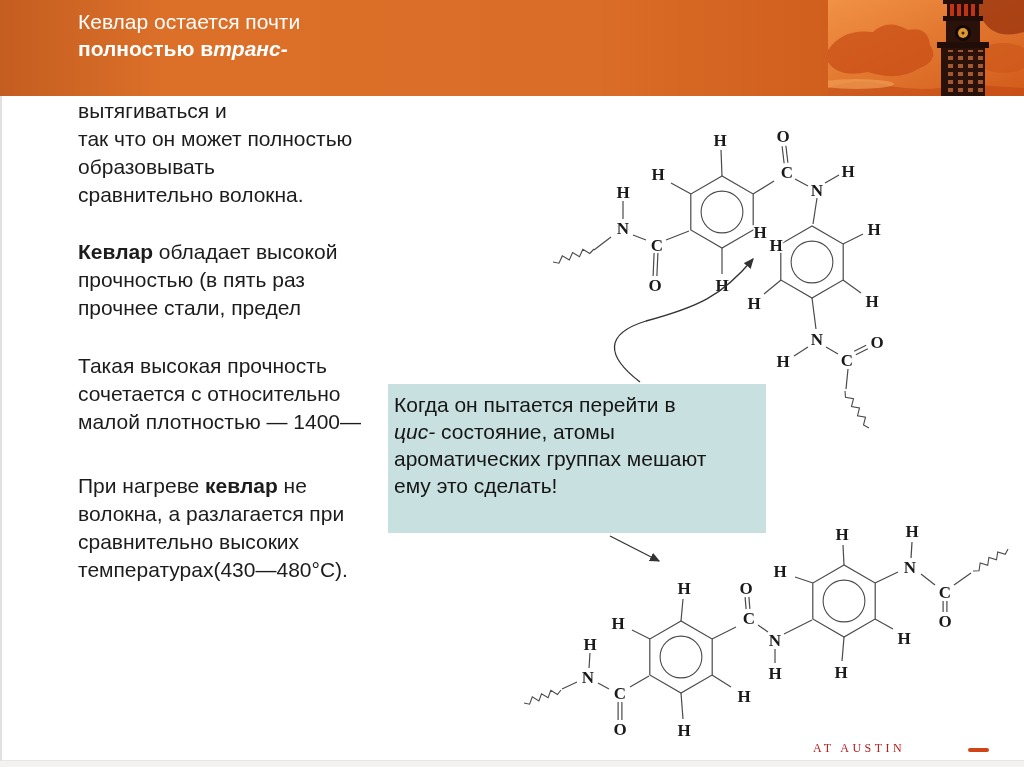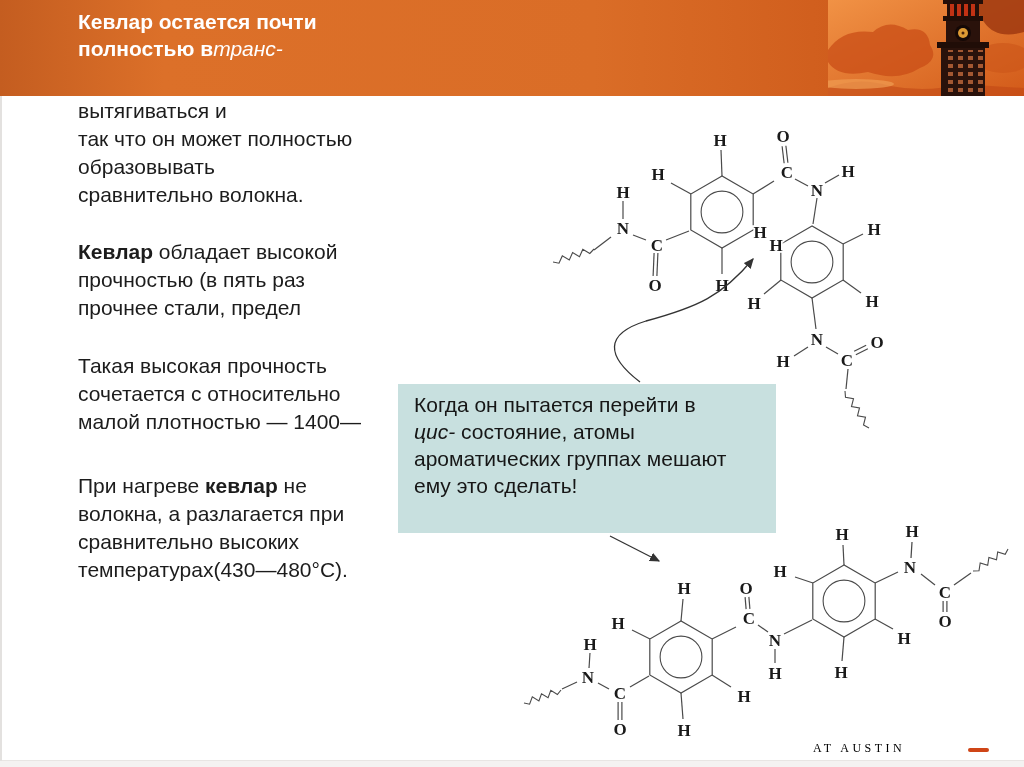--- a/index.html
+++ b/index.html
@@ -6,27 +6,27 @@
   body{width:1024px;height:767px;position:relative;overflow:hidden;background:#ffffff;
        font-family:"Liberation Sans",sans-serif;}
   .header{position:absolute;left:0;top:0;width:1024px;height:96px;
           background:linear-gradient(90deg,#c45d20 0%,#dc7029 16%,#da6d27 58%,#cf5c1c 84%,#d05e1e 100%);}
   .artwork{position:absolute;right:0;top:0;width:196px;height:96px;display:block}
   .title{position:absolute;left:78px;top:8px;color:#ffffff;font-size:21px;font-weight:700;
          line-height:27px;z-index:5}
   .para{position:absolute;left:78px;color:#1c1c1c;font-size:21px;line-height:28px;z-index:5}
   .ln{white-space:nowrap}
   #p1{top:97px}#p2{top:238px}#p3{top:352px}#p4{top:472px}
-  .callout{position:absolute;left:398px;top:384px;width:378px;height:149px;background:#c8e0df;
-           box-sizing:border-box;padding:7px 16px;font-size:21px;line-height:27px;color:#161616;z-index:3}
+  .callout{position:absolute;left:388px;top:384px;width:378px;height:149px;background:#c8e0df;
+           box-sizing:border-box;padding:7px 6px;font-size:21px;line-height:27px;color:#161616;z-index:3}
   #mol-layer{position:absolute;left:0;top:0;z-index:2;pointer-events:none}
   .ghost{position:absolute;left:508px;top:527px;width:148px;height:13px;color:#8fa5b0;opacity:.6;
          font-size:9px;letter-spacing:2px;z-index:1;white-space:nowrap;overflow:hidden}
   .wordmark{position:absolute;left:813px;top:741px;font-family:"Liberation Serif",serif;
-            font-size:12px;letter-spacing:3.5px;color:#000000;z-index:4}
+            font-size:12px;letter-spacing:3.5px;color:#b91c1c;z-index:4}
   .dash{position:absolute;left:968px;top:748px;width:21px;height:4px;background:#cf4517;
         border-radius:2px;z-index:4}
   .bottom-strip{position:absolute;left:0;bottom:0;width:1024px;height:6px;background:#f4f2f1;
                 border-top:1px solid #e8e5e3;z-index:4}
   .left-edge{position:absolute;left:0;top:96px;width:2px;height:665px;background:#e3e1df;z-index:4}
 </style>
 </head>
 <body>
 
 <div class="header"></div>
@@ -60,22 +60,22 @@
     <rect x="126" y="3" width="3" height="13" fill="#240e08"></rect>
     <rect x="133" y="3" width="3" height="13" fill="#240e08"></rect>
     <rect x="140" y="3" width="3" height="13" fill="#240e08"></rect>
     <rect x="147" y="3" width="4" height="13" fill="#240e08"></rect>
     <rect x="115" y="0" width="40" height="4" fill="#240e08"></rect>
     <rect x="116" y="50" width="40" height="44" fill="url(#win)" opacity="0.95"></rect>
   </g>
 </svg>
 
 <div class="title">
-    <div class="ln"><span style="font-weight: 700;">Кевлар остается почти</span></div>
-    <div class="ln"><span style="font-weight: 700;">полностью в</span><span style="font-weight: 400; font-style: italic;">транс-</span></div>
+    <div class="ln"><span style="font-weight: 400;">Кевлар остается почти</span></div>
+    <div class="ln"><span style="font-weight: 700;">полностью в</span><span style="font-weight: 700; font-style: italic;">транс-</span></div>
   </div>
 
 <div class="para" id="p1">
     <div class="ln"><span>вытягиваться и</span></div>
     <div class="ln"><span>так что он может полностью</span></div>
     <div class="ln"><span>образовывать</span></div>
     <div class="ln"><span>сравнительно волокна.</span></div>
   </div>
 <div class="para" id="p2">
     <div class="ln"><span style="font-weight: 700;">Кевлар</span><span> обладает высокой</span></div>

